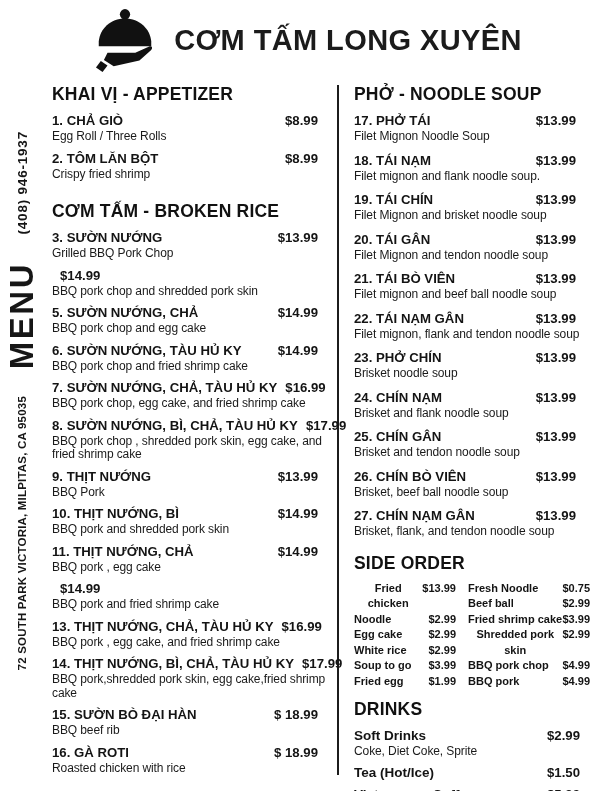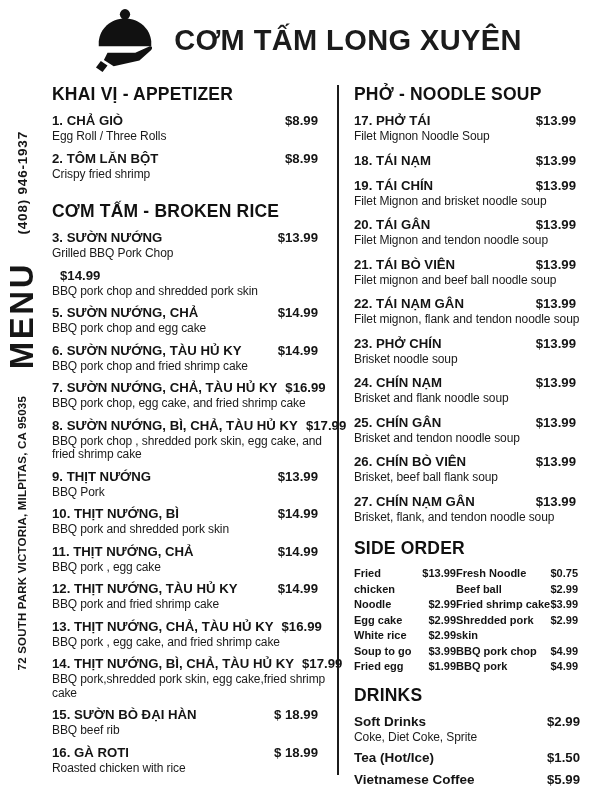--- a/index.html
+++ b/index.html
@@ -39,21 +39,21 @@
   .col-right .sec-pho .menu-item{margin-bottom:8px;}
   .item-row{display:flex;justify-content:space-between;align-items:baseline;line-height:17px;}
   .col-left .item-row{padding-right:18px;}
   .sec-pho .item-row{padding-right:14px;}
   .sec-drinks .item-row{padding-right:10px;}
   .item-name{font-size:13.2px;font-weight:bold;white-space:nowrap;}
   .item-price{font-size:13.2px;font-weight:bold;white-space:nowrap;padding-left:8px;}
   .item-desc{font-size:12px;line-height:13.5px;color:#1a1a1a;letter-spacing:-0.1px;margin-top:1px;}
 
   
-  .side-grid{display:grid;grid-template-columns:102px 122px;}
+  .side-grid{display:grid;grid-template-columns:102px 122px;column-gap:12px;text-align:center;}
   .side-row{display:flex;justify-content:space-between;align-items:baseline;
             line-height:15.5px;font-size:11px;font-weight:bold;}
 
   
   .sec-drinks .menu-item{margin-bottom:5px;}
   .sec-drinks .item-name{font-size:13.5px;}
 </style>
 </head>
 <body>
 
@@ -158,21 +158,20 @@
         </div>
         <div class="menu-item">
           <div class="item-row">
             <span class="item-name">11. THỊT NƯỚNG, CHẢ</span>
             <span class="item-price">$14.99</span>
           </div>
           <div class="item-desc">BBQ pork , egg cake</div>
         </div>
         <div class="menu-item">
           <div class="item-row">
-            <span class="item-name">12. THỊT NƯỚNG, TÀU HỦ KY</span>
             <span class="item-price">$14.99</span>
           </div>
           <div class="item-desc">BBQ pork and fried shrimp cake</div>
         </div>
         <div class="menu-item">
           <div class="item-row">
             <span class="item-name">13. THỊT NƯỚNG, CHẢ, TÀU HỦ KY</span>
             <span class="item-price">$16.99</span>
           </div>
           <div class="item-desc">BBQ pork , egg cake, and fried shrimp cake</div>
@@ -211,20 +210,21 @@
             <span class="item-name">17. PHỞ TÁI</span>
             <span class="item-price">$13.99</span>
           </div>
           <div class="item-desc">Filet Mignon Noodle Soup</div>
         </div>
         <div class="menu-item">
           <div class="item-row">
             <span class="item-name">18. TÁI NẠM</span>
             <span class="item-price">$13.99</span>
           </div>
+          <div class="item-desc">Filet mignon and flank noodle soup.</div>
         </div>
         <div class="menu-item">
           <div class="item-row">
             <span class="item-name">19. TÁI CHÍN</span>
             <span class="item-price">$13.99</span>
           </div>
           <div class="item-desc">Filet Mignon and brisket noodle soup</div>
         </div>
         <div class="menu-item">
           <div class="item-row">
@@ -266,21 +266,21 @@
             <span class="item-name">25. CHÍN GÂN</span>
             <span class="item-price">$13.99</span>
           </div>
           <div class="item-desc">Brisket and tendon noodle soup</div>
         </div>
         <div class="menu-item">
           <div class="item-row">
             <span class="item-name">26. CHÍN BÒ VIÊN</span>
             <span class="item-price">$13.99</span>
           </div>
-          <div class="item-desc">Brisket, beef ball flank soup</div>
+          <div class="item-desc">Brisket, beef ball noodle soup</div>
         </div>
         <div class="menu-item">
           <div class="item-row">
             <span class="item-name">27. CHÍN NẠM GÂN</span>
             <span class="item-price">$13.99</span>
           </div>
           <div class="item-desc">Brisket, flank, and tendon noodle soup</div>
         </div>
     </div>
 

